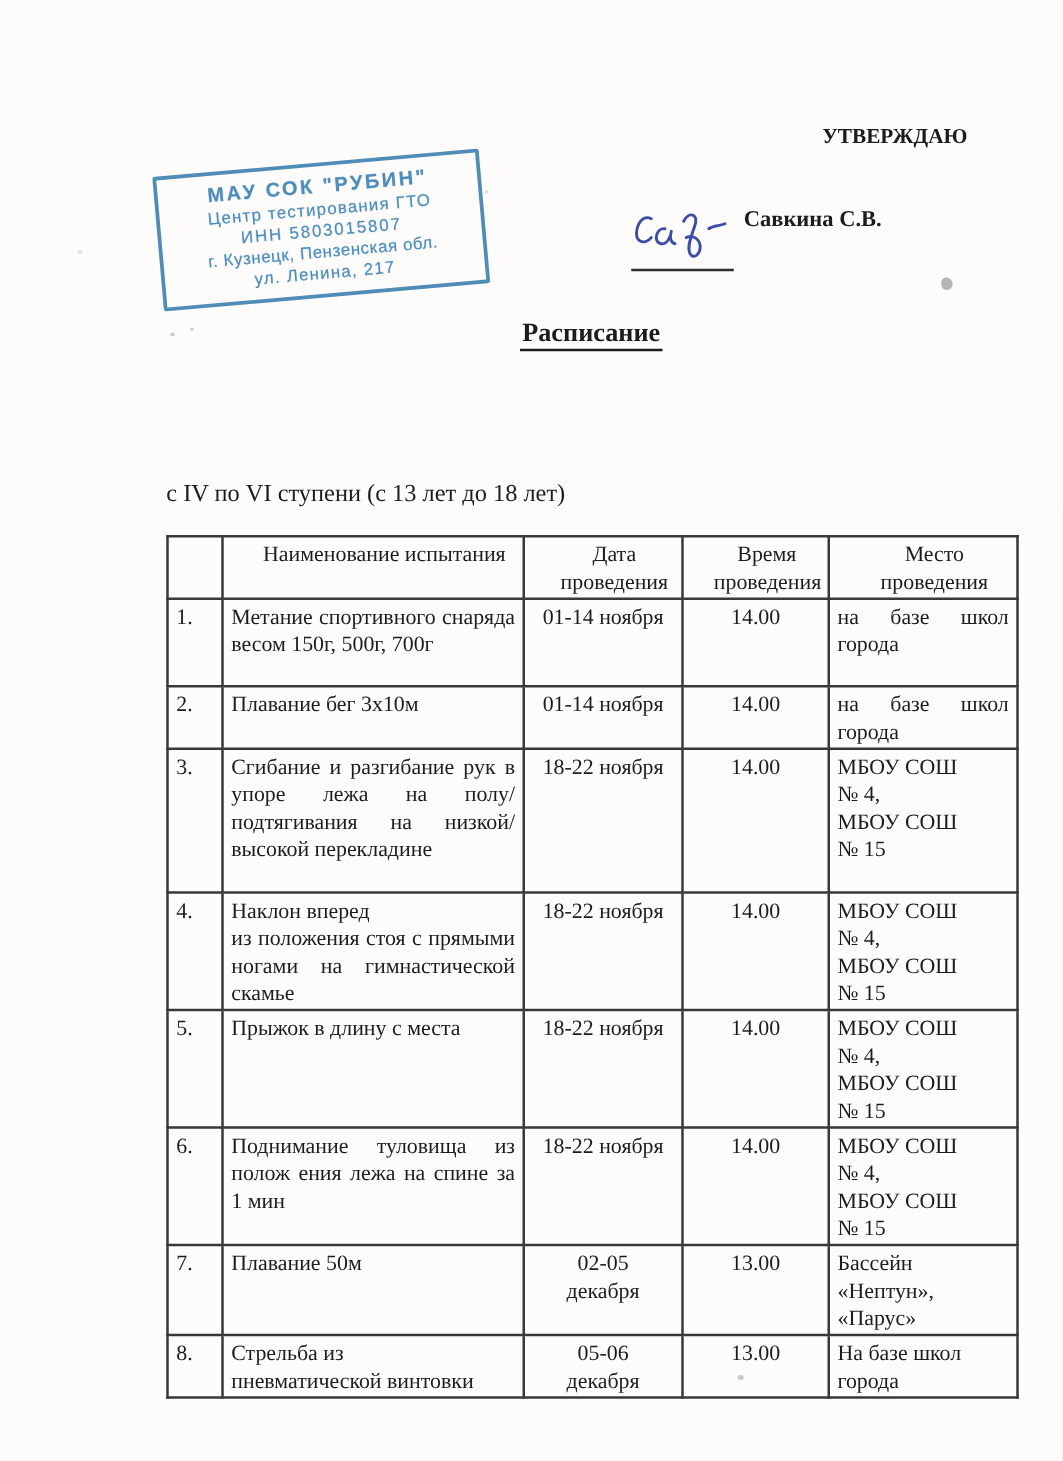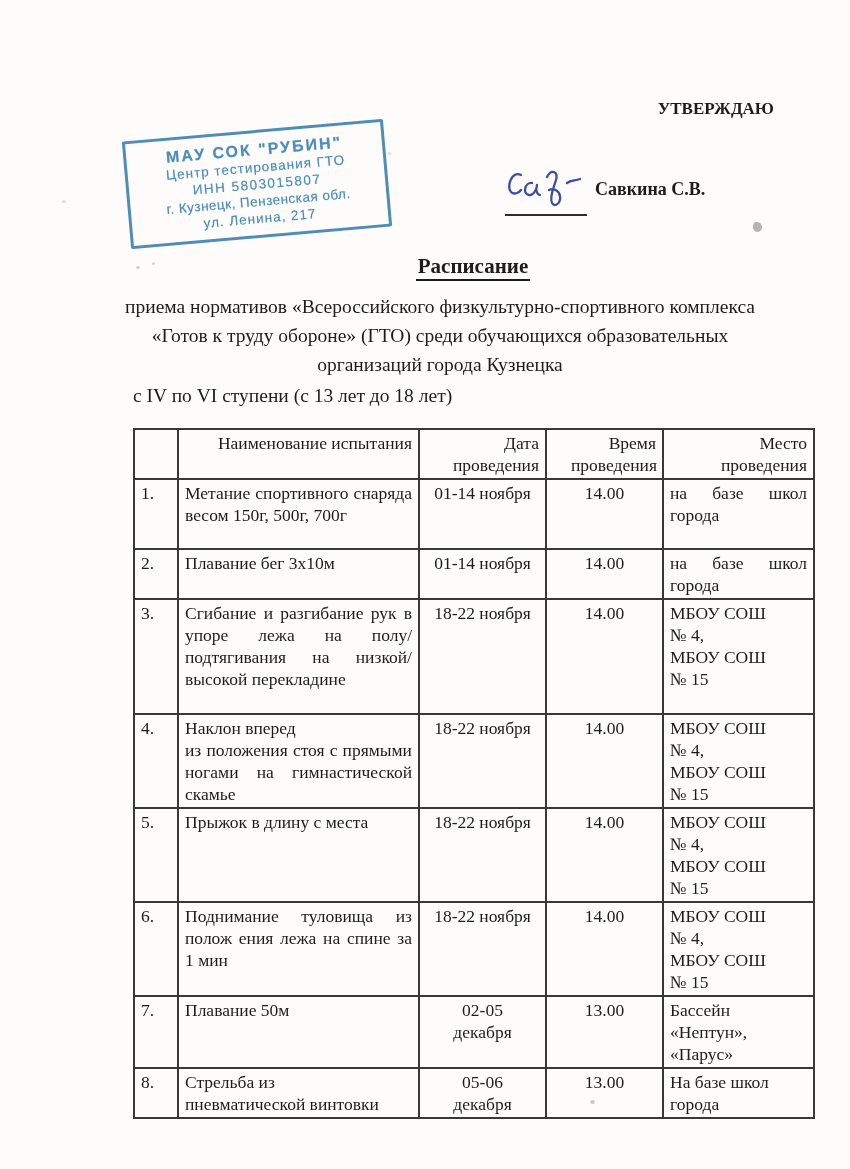--- a/index.html
+++ b/index.html
@@ -49,21 +49,21 @@
     line-height: 25px;
   }
   .approval .appr-line1 { margin-right: 28px; }
 
   
   .sig-row {
     position: absolute;
     left: 505px;
     top: 165px;
     display: flex;
-    align-items: center;
+    align-items: flex-start;
   }
   .sig-stroke {
     width: 82px;
     border-bottom: 2px solid #2e2e2e;
     padding-bottom: 1px;
   }
   .sig-name {
     font-weight: bold;
     font-size: 18px;
     margin-left: 8px;
@@ -111,21 +111,21 @@
     font-size: 17.5px;
     line-height: 22px;
   }
   table.schedule td, table.schedule th {
     border: 2px solid #383838;
     vertical-align: top;
     padding: 2px 6px;
     font-weight: normal;
     overflow: hidden;
   }
-  table.schedule th { text-align: right; white-space: pre-line; padding-left: 24px; }
+  table.schedule th { text-align: center; white-space: pre-line; padding-left: 24px; }
   tr.h-row     { height: 48px; }
   tr.r-0       { height: 70px; }
   tr.r-1       { height: 49px; }
   tr.r-2       { height: 115px; }
   tr.r-3       { height: 85px; }
   tr.r-4       { height: 91px; }
   tr.r-5       { height: 89px; }
   tr.r-6       { height: 69px; }
   tr.r-7       { height: 46px; }
   td.c-num   { text-align: left; }
@@ -171,23 +171,20 @@
         </g>
       </svg>
     </div>
     <div class="sig-name">Савкина С.В.</div>
   </div>
 
   <div class="doc-title">
     <span>Расписание</span>
   </div>
 
-  <div class="doc-subtitle">приема нормативов «Всероссийского физкультурно-спортивного комплекса
-«Готов к труду  обороне» (ГТО) среди обучающихся образовательных
-организаций  города Кузнецка</div>
 
   <div class="doc-stages">с IV  по VI ступени (с 13 лет до 18 лет)</div>
 
   <table class="schedule">
     <colgroup>
       <col style="width:44px">
         <col style="width:241px">
         <col style="width:127px">
         <col style="width:117px">
         <col style="width:151px">

